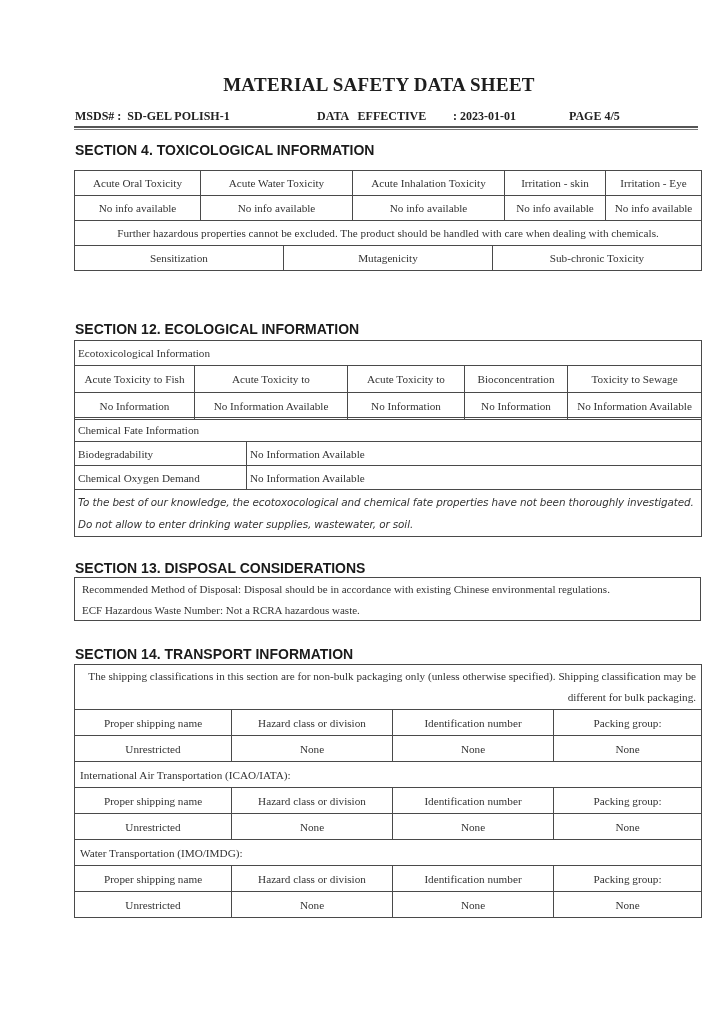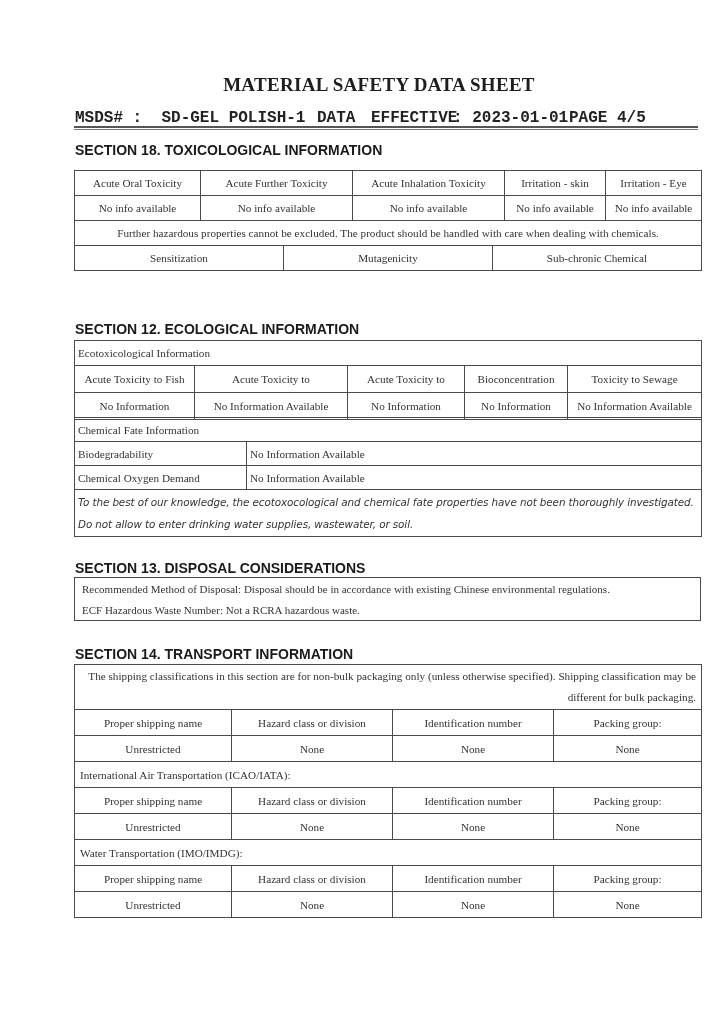--- a/index.html
+++ b/index.html
@@ -1,21 +1,21 @@
 <!DOCTYPE html>
 <html><head>
 <meta charset="utf-8">
 <style>
   html, body { margin: 0; padding: 0; background: #ffffff; }
   body { width: 724px; height: 1024px; position: relative; overflow: hidden; color: #2a2a2a; font-family: "Liberation Serif", "DejaVu Serif", serif; }
   .page { position: absolute; left: 0; top: 0; width: 724px; height: 1024px; margin-left: 17px; }
 
   .doc-title { position: absolute; top: 74px; left: 0; width: 724px; text-align: center; font-family: "Liberation Serif", serif; font-weight: bold; font-size: 19px; letter-spacing: 0.3px; color: #1e1e1e; }
 
-  .meta { position: absolute; top: 109px; left: 58px; width: 624px; height: 16px; font-family: Liberation Mono, monospace; font-weight: bold; font-size: 16px; color: #222; }
+  .meta { position: absolute; top: 109px; left: 58px; width: 624px; height: 16px; font-family: Liberation Serif, serif; font-weight: bold; font-size: 12px; color: #222; }
   .meta span { position: absolute; top: 0; white-space: nowrap; }
   .meta .m1 { left: 0; }
   .meta .m2 { left: 242px; word-spacing: 6px; }
   .meta .m3 { left: 378px; }
   .meta .m4 { left: 494px; }
   .rule1 { position: absolute; top: 126px; left: 57px; width: 624px; height: 0; border-top: 2px solid #555; }
   .rule2 { position: absolute; top: 129px; left: 57px; width: 624px; height: 0; border-top: 1px solid #777; }
 
   .sec-title { position: absolute; left: 58px; font-family: "Liberation Sans", "DejaVu Sans", sans-serif; font-weight: bold; font-size: 14px; color: #1a1a1a; white-space: nowrap; }
 
@@ -48,33 +48,33 @@
 
   <div class="meta">
     <span class="m1"><span style="position:static">MSDS# :</span>&nbsp;&nbsp;<span style="position:static">SD-GEL POLISH-1</span></span>
     <span class="m2">DATA EFFECTIVE</span>
     <span class="m3">: 2023-01-01</span>
     <span class="m4">PAGE 4/5</span>
   </div>
   <div class="rule1"></div>
   <div class="rule2"></div>
 
-  <div class="sec-title" style="top:142px">SECTION 18. TOXICOLOGICAL INFORMATION</div>
+  <div class="sec-title" style="top:142px">SECTION 4. TOXICOLOGICAL INFORMATION</div>
   <table id="t11">
     <colgroup>
       <col style="width:126px">
         <col style="width:152px">
         <col style="width:152px">
         <col style="width:101px">
         <col style="width:96px">
     </colgroup>
     <tbody>
         <tr>
       <td>Acute Oral Toxicity</td>
-      <td>Acute Further Toxicity</td>
+      <td>Acute Water Toxicity</td>
       <td>Acute Inhalation Toxicity</td>
       <td>Irritation - skin</td>
       <td>Irritation - Eye</td>
     </tr>
     <tr>
       <td>No info available</td>
       <td>No info available</td>
       <td>No info available</td>
       <td>No info available</td>
       <td>No info available</td>
@@ -87,21 +87,21 @@
   <table id="t11b" style="left:57px; top:245px; width:627px;">
     <colgroup>
         <col style="width:209px">
         <col style="width:209px">
         <col style="width:209px">
       </colgroup>
     <tbody>
         <tr>
       <td style="height:24px">Sensitization</td>
       <td style="height:24px">Mutagenicity</td>
-      <td style="height:24px">Sub-chronic Chemical</td>
+      <td style="height:24px">Sub-chronic Toxicity</td>
     </tr>
   </tbody>
     </table>
 
   <div class="sec-title" style="top:321px">SECTION 12. ECOLOGICAL INFORMATION</div>
   <table id="t12">
     <colgroup>
       <col style="width:120px">
         <col style="width:153px">
         <col style="width:117px">

